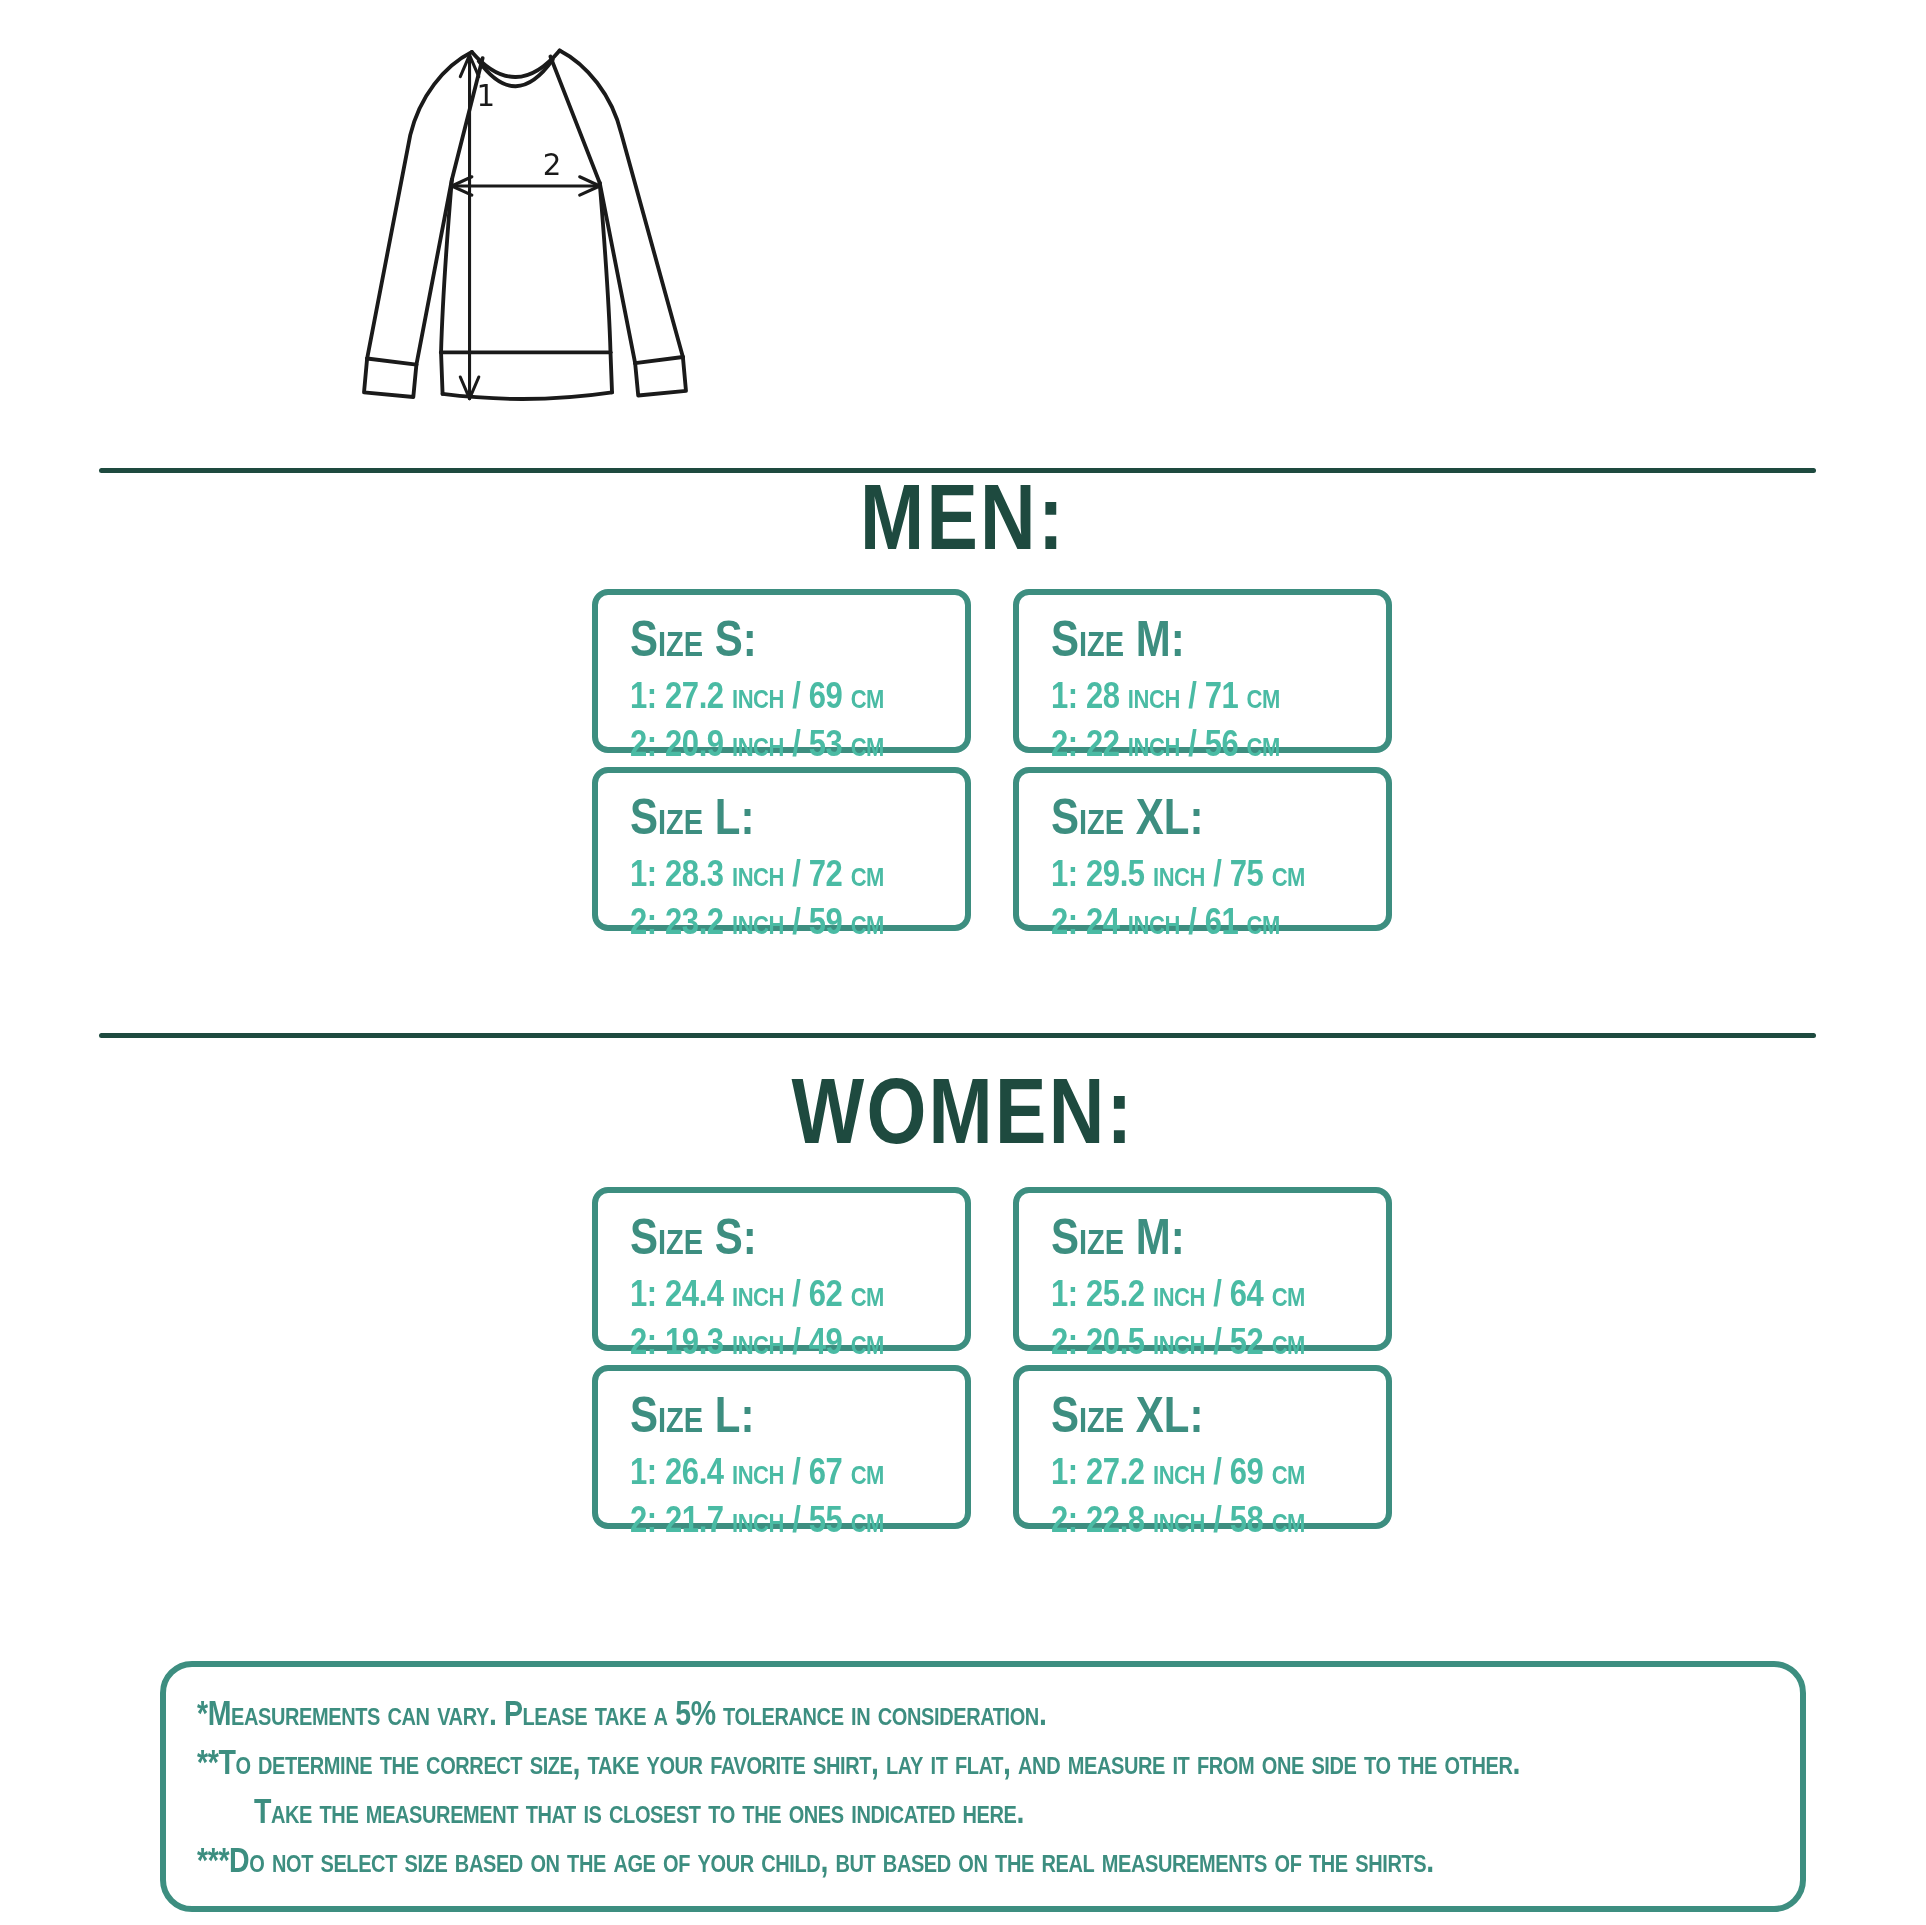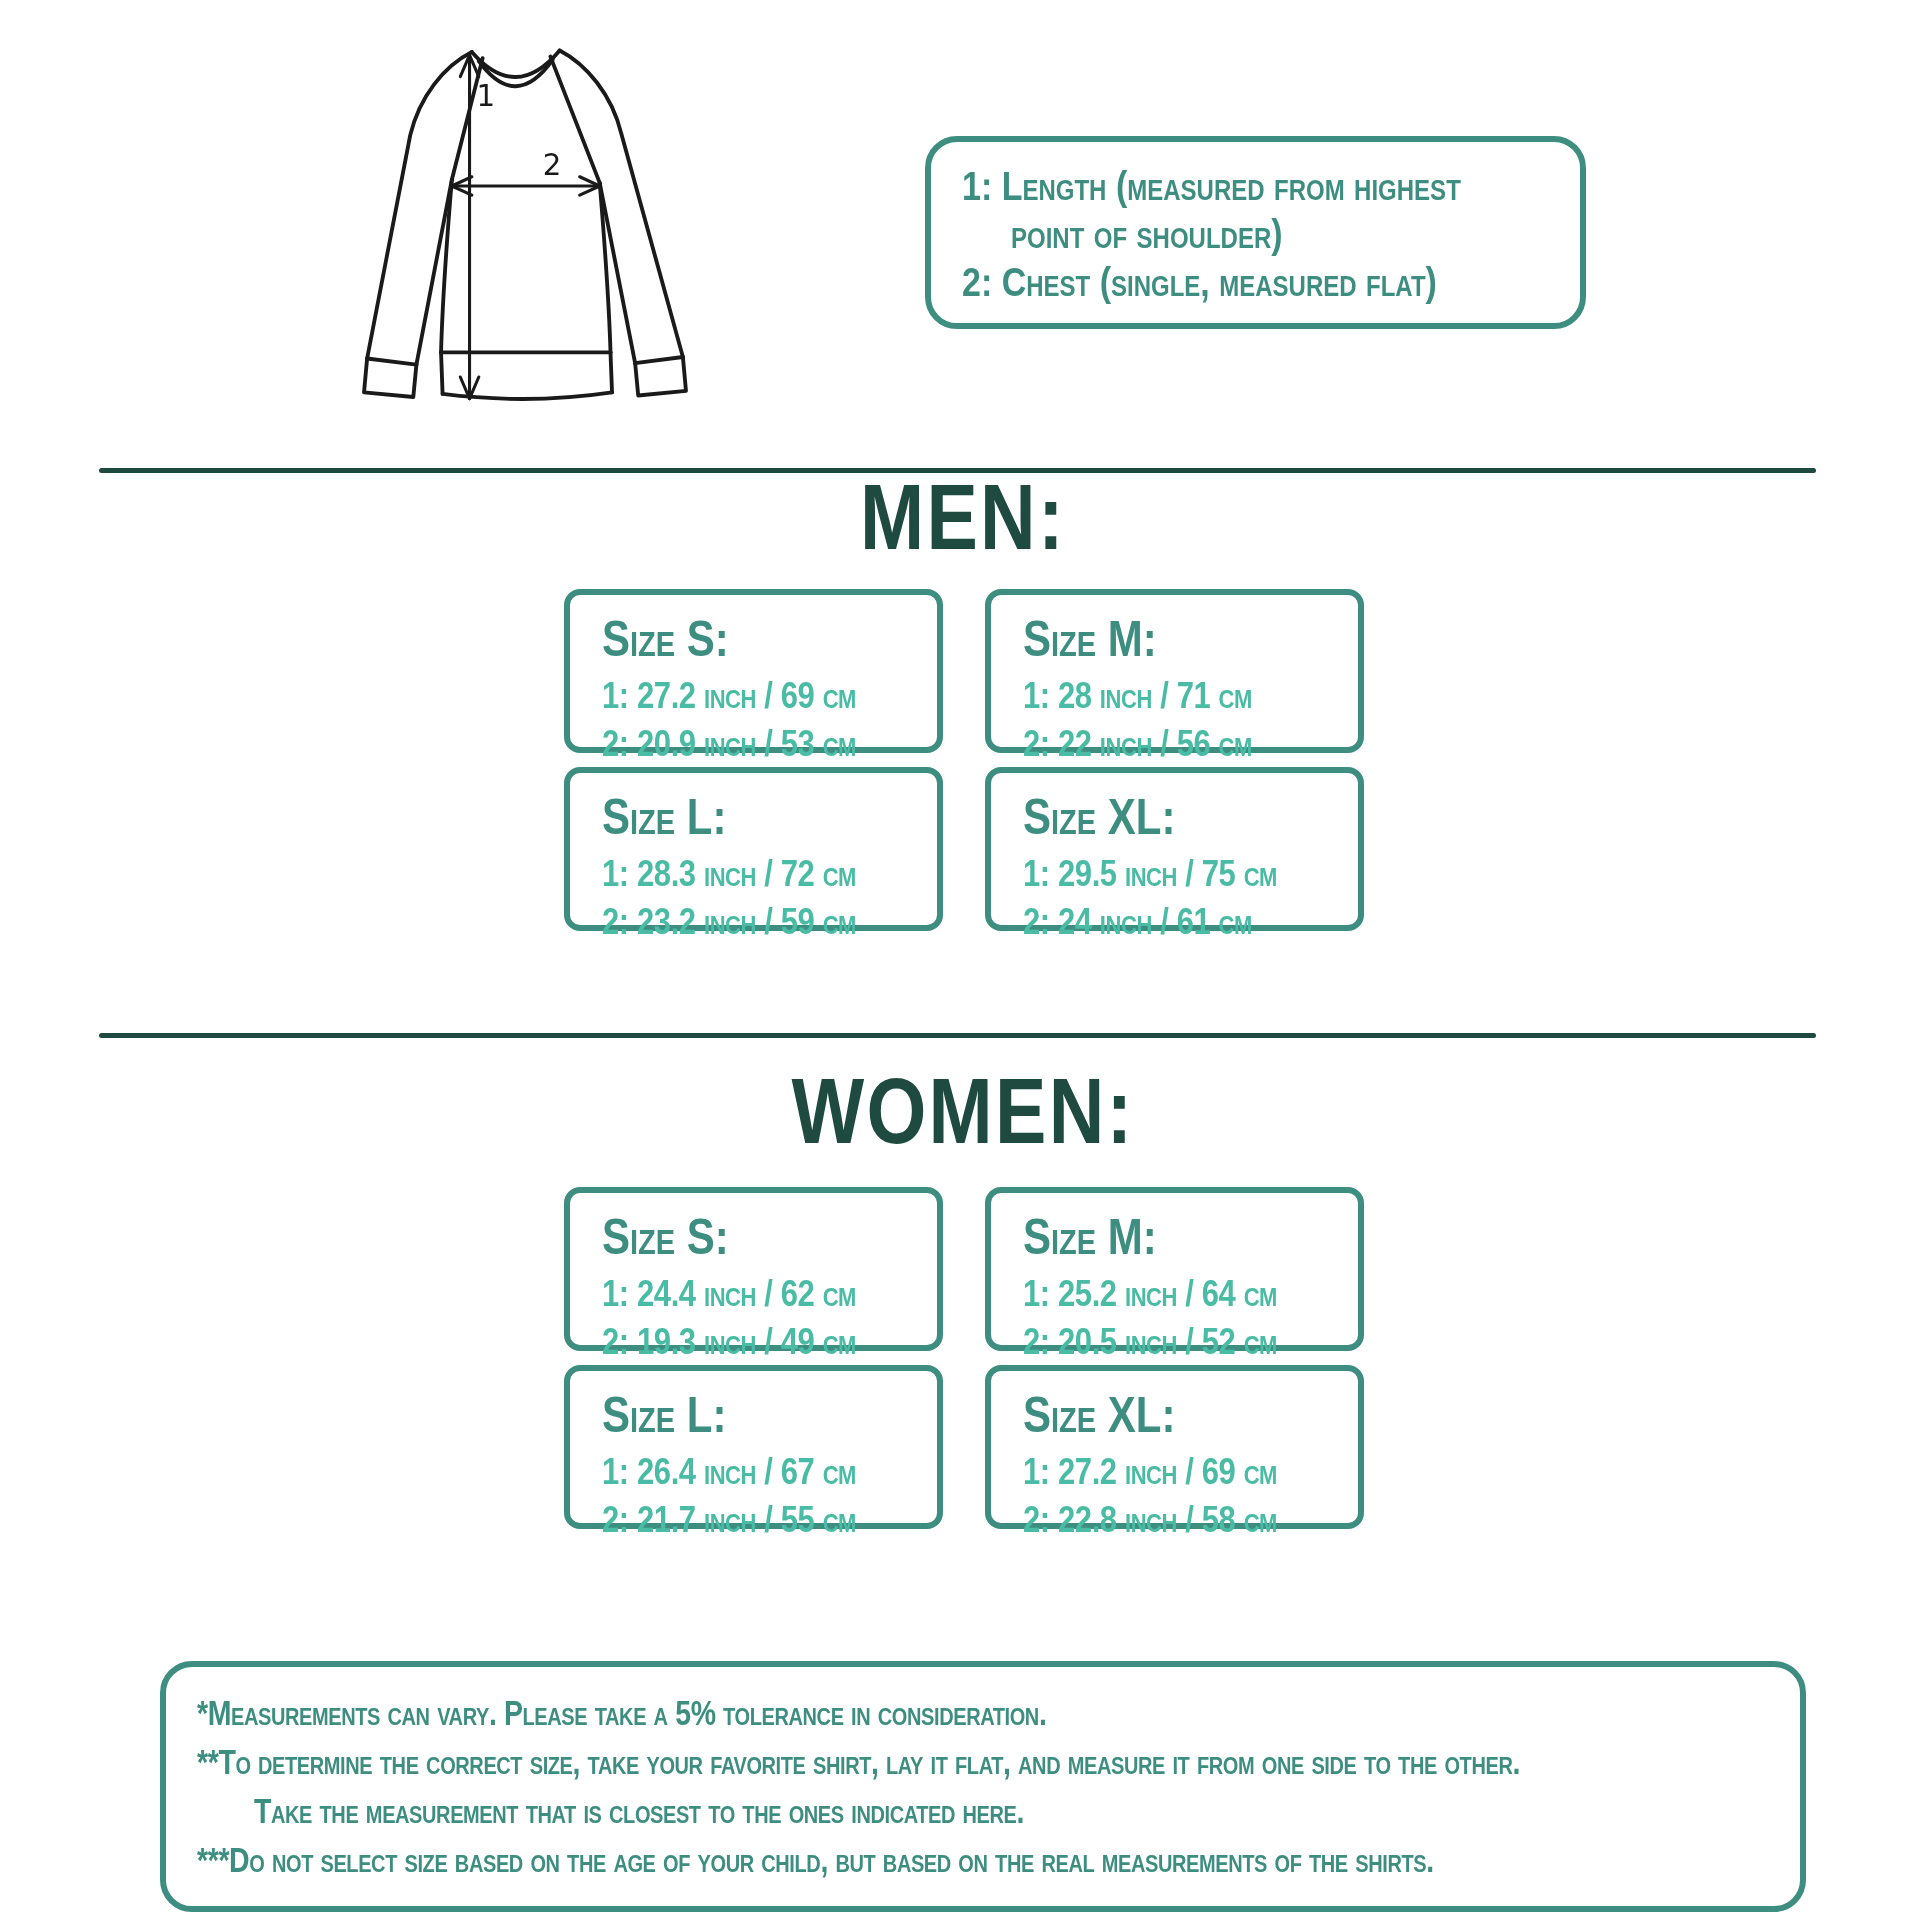--- a/index.html
+++ b/index.html
@@ -54,20 +54,21 @@
     position:absolute;left:564px;width:801px;
     display:grid;grid-template-columns:379px 379px;
     column-gap:42px;row-gap:14px;
   }
   .men-grid{top:589px;}
   .women-grid{top:1187px;}
   .size-card{
     width:379px;height:164px;box-sizing:border-box;background:#fff;
     border:6.2px solid var(--teal);border-radius:16px;
     padding:20px 12.3px 0 32px;
+    margin-left:28px;
   }
   .card-title{font-size:42px;color:var(--teal);margin-bottom:9.2px;white-space:nowrap;}
   .card-line{font-size:31px;color:var(--mint);line-height:48px;letter-spacing:-0.4px;white-space:nowrap;}
 
   
   .notes{
     position:absolute;left:143px;top:1661px;width:1646px;height:251px;
     border:6.2px solid var(--teal);border-radius:32px;box-sizing:border-box;
     padding:21.6px 28px 0 31px;background:#fff;margin-left:17px;
   }
@@ -116,25 +117,20 @@
       <path d="M140,196 L332,196"></path>
       <path d="M140,196 L166,184"></path>
         <path d="M140,196 L166,208"></path>
       <path d="M332,196 L306,184"></path>
         <path d="M332,196 L306,208"></path>
     </g>
     <text x="172" y="92" fill="#1a1a1a" stroke="none" style="font-family:'DejaVu Sans',sans-serif;font-size:38px;">1</text>
     <text x="258" y="182" fill="#1a1a1a" stroke="none" style="font-family:'DejaVu Sans',sans-serif;font-size:38px;">2</text>
   </svg>
 
-  <div class="legend">
-    <div class="legend-line hand tall"><span>1:</span> <span>Length (measured from highest</span></div>
-    <div class="legend-line legend-wrap hand tall">point of shoulder)</div>
-    <div class="legend-line hand tall"><span>2:</span> <span>Chest (single, measured flat)</span></div>
-  </div>
 
   <div class="divider divider-1"></div>
 
   <div class="section-title men-title hand tallc">MEN:</div>
 
   <div class="size-grid men-grid">
     <div class="size-card">
       <div class="card-title hand tall">Size S:</div>
       <div class="card-line hand tall">1: 27.2 inch / 69 cm</div>
       <div class="card-line hand tall">2: 20.9 inch / 53 cm</div>

